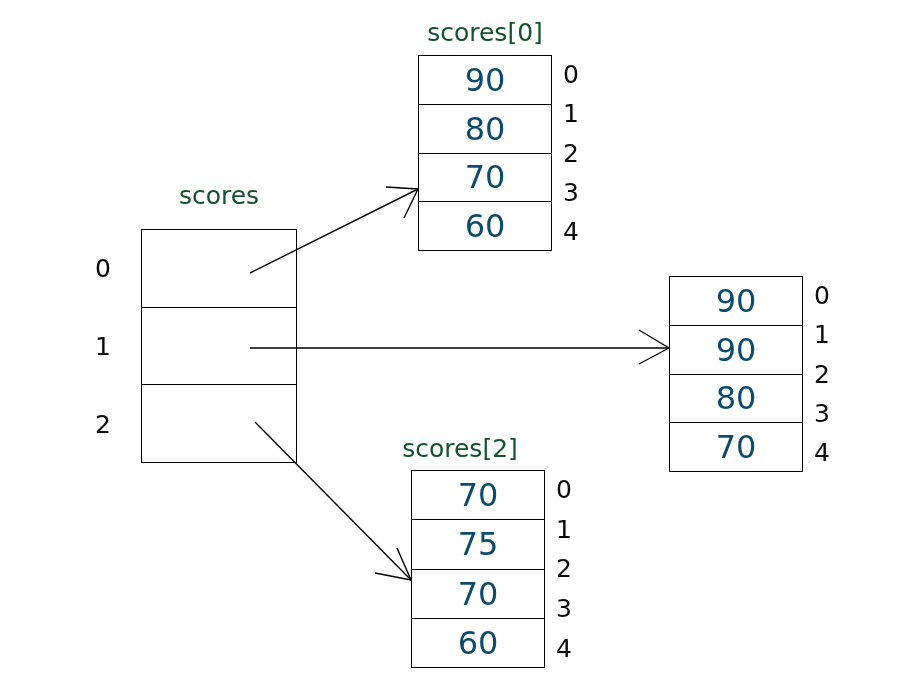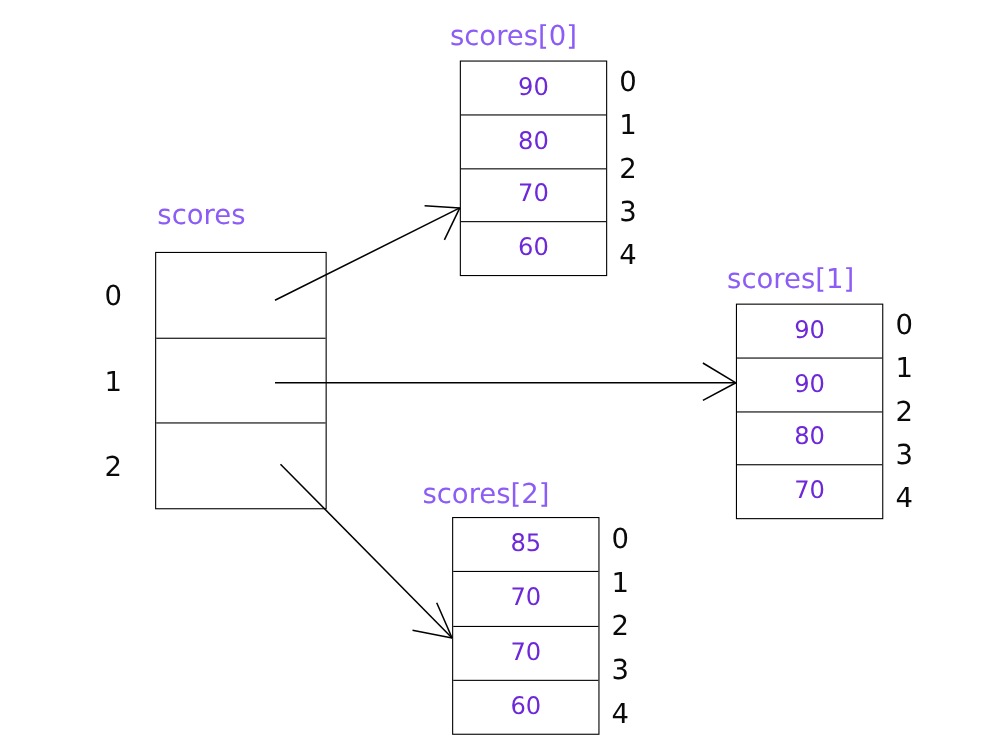--- a/index.html
+++ b/index.html
@@ -20,44 +20,44 @@
     width: 915px;
     height: 684px;
     background: #ffffff;
   }
 
   
   .array-title {
     position: absolute;
     font-size: 25px;
     line-height: 1;
-    color: #8b5cf6;
+    color: #14532d;
     white-space: nowrap;
-    text-align: left;
+    text-align: center;
   }
 
   .array-box {
     position: absolute;
     border: 1.6px solid #000000;
     box-sizing: border-box;
     background: #ffffff;
     display: flex;
     flex-direction: column;
   }
 
   .cell {
     flex: 1 1 0;
     border-bottom: 1.6px solid #000000;
     box-sizing: border-box;
     display: flex;
     align-items: center;
     justify-content: center;
-    font-size: 22px;
+    font-size: 32px;
     line-height: 1;
-    color: #6d28d9;
+    color: #0c4a6e;
     text-align: right;
   }
   .cell:last-child {
     border-bottom: none;
   }
 
   
   .idx-col {
     position: absolute;
     display: flex;
@@ -113,42 +113,41 @@
   </div>
 
   <div class="idx-col" style="left:563px; top:55px; width:34px; height:196px;">
     <div class="idx idx-right">0</div>
     <div class="idx idx-right">1</div>
     <div class="idx idx-right">2</div>
     <div class="idx idx-right">3</div>
     <div class="idx idx-right">4</div>
   </div>
 
-  <div class="array-title" style="left:661px; top:241px; width:152px;">scores[1]</div>
 
   <div class="array-box" style="left:669px; top:276px; width:134px; height:196px;">
     <div class="cell">90</div>
     <div class="cell">90</div>
     <div class="cell">80</div>
     <div class="cell">70</div>
   </div>
 
   <div class="idx-col" style="left:814px; top:276px; width:34px; height:196px;">
     <div class="idx idx-right">0</div>
     <div class="idx idx-right">1</div>
     <div class="idx idx-right">2</div>
     <div class="idx idx-right">3</div>
     <div class="idx idx-right">4</div>
   </div>
 
   <div class="array-title" style="left:384px; top:436px; width:152px;">scores[2]</div>
 
   <div class="array-box" style="left:411px; top:470px; width:134px; height:198px;">
-    <div class="cell">85</div>
     <div class="cell">70</div>
+    <div class="cell">75</div>
     <div class="cell">70</div>
     <div class="cell">60</div>
   </div>
 
   <div class="idx-col" style="left:556px; top:470px; width:34px; height:198px;">
     <div class="idx idx-right">0</div>
     <div class="idx idx-right">1</div>
     <div class="idx idx-right">2</div>
     <div class="idx idx-right">3</div>
     <div class="idx idx-right">4</div>

